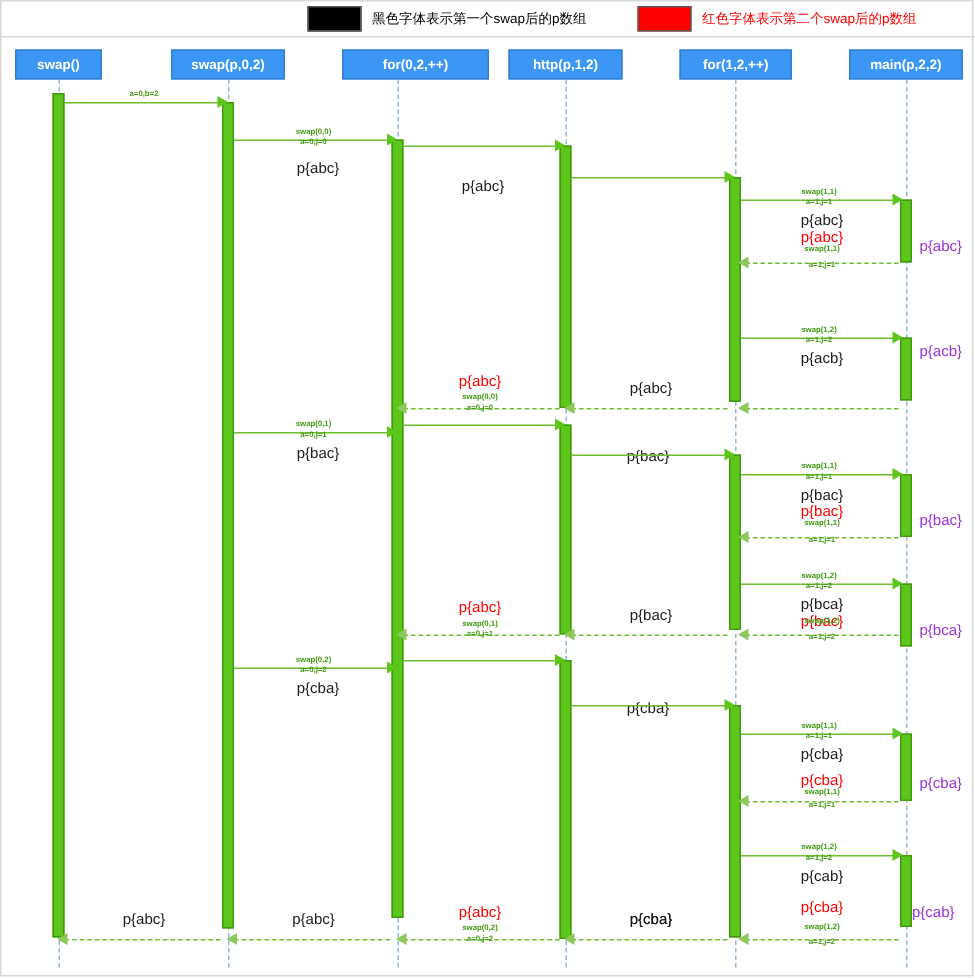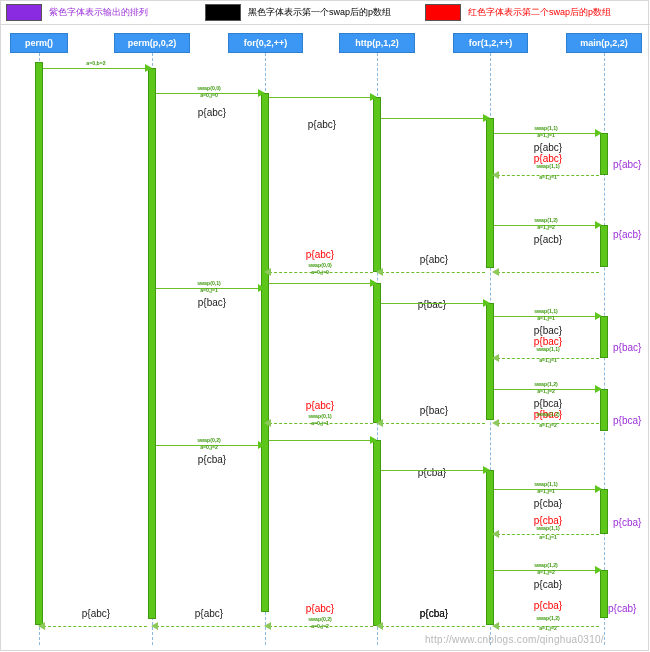--- a/index.html
+++ b/index.html
@@ -58,38 +58,34 @@
   .frame{position:absolute;left:0;top:0;width:649px;height:651px;border:1px solid #d8d8d8;box-sizing:border-box;}
 </style>
 </head>
 <body>
 
 <div id="canvas">
 
   <div class="frame"></div>
 
   <div class="legend-row">
-    <div class="legend-item lg1">
-      <span class="legend-swatch" style="background:#8a2be2"></span>
-      <span class="legend-text" style="color:#9b30d9">紫色字体表示输出的排列</span>
-    </div>
     <div class="legend-item lg3">
       <span class="legend-swatch" style="background:#ff0000"></span>
       <span class="legend-text" style="color:#ff0000">红色字体表示第二个swap后的p数组</span>
     </div>
     <div class="legend-item lg2">
       <span class="legend-swatch" style="background:#000000"></span>
       <span class="legend-text" style="color:#000000">黑色字体表示第一个swap后的p数组</span>
     </div>
   </div>
   <div class="legend-sep"></div>
 
-  <div class="head" style="left:10px;  top:33px; width:58px;">perm()</div>
-  <div class="head" style="left:114px; top:33px; width:76px;">perm(p,0,2)</div>
-  <div class="head" style="left:228px; top:33px; width:75px;">for(0,2,++)</div>
+  <div class="head" style="left:10px;  top:33px; width:58px;">swap()</div>
+  <div class="head" style="left:114px; top:33px; width:76px;">swap(p,0,2)</div>
+  <div class="head" style="left:228px; top:33px; width:98px;">for(0,2,++)</div>
   <div class="head" style="left:339px; top:33px; width:76px;">http(p,1,2)</div>
   <div class="head" style="left:453px; top:33px; width:75px;">for(1,2,++)</div>
   <div class="head" style="left:566px; top:33px; width:76px;">main(p,2,2)</div>
 
   <div class="lifeline" style="left:39px;  top:53px; height:592px;"></div>
   <div class="lifeline" style="left:152px; top:53px; height:592px;"></div>
   <div class="lifeline" style="left:265px; top:53px; height:592px;"></div>
   <div class="lifeline" style="left:377px; top:53px; height:592px;"></div>
   <div class="lifeline" style="left:490px; top:53px; height:592px;"></div>
   <div class="lifeline" style="left:604px; top:53px; height:592px;"></div>
@@ -265,15 +261,14 @@
 
   <div class="lbl t-black ctr" style="left:434px; top:609px;">p{cba}</div>
 
   <div class="lbl t-purple" style="left:613px; top:160px;">p{abc}</div>
   <div class="lbl t-purple" style="left:613px; top:230px;">p{acb}</div>
   <div class="lbl t-purple" style="left:613px; top:343px;">p{bac}</div>
   <div class="lbl t-purple" style="left:613px; top:416px;">p{bca}</div>
   <div class="lbl t-purple" style="left:613px; top:518px;">p{cba}</div>
   <div class="lbl t-purple" style="left:608px; top:604px;">p{cab}</div>
 
-  <div class="watermark">http://www.cnblogs.com/qinghua0310/</div>
 
 </div>
 
 </body></html>

